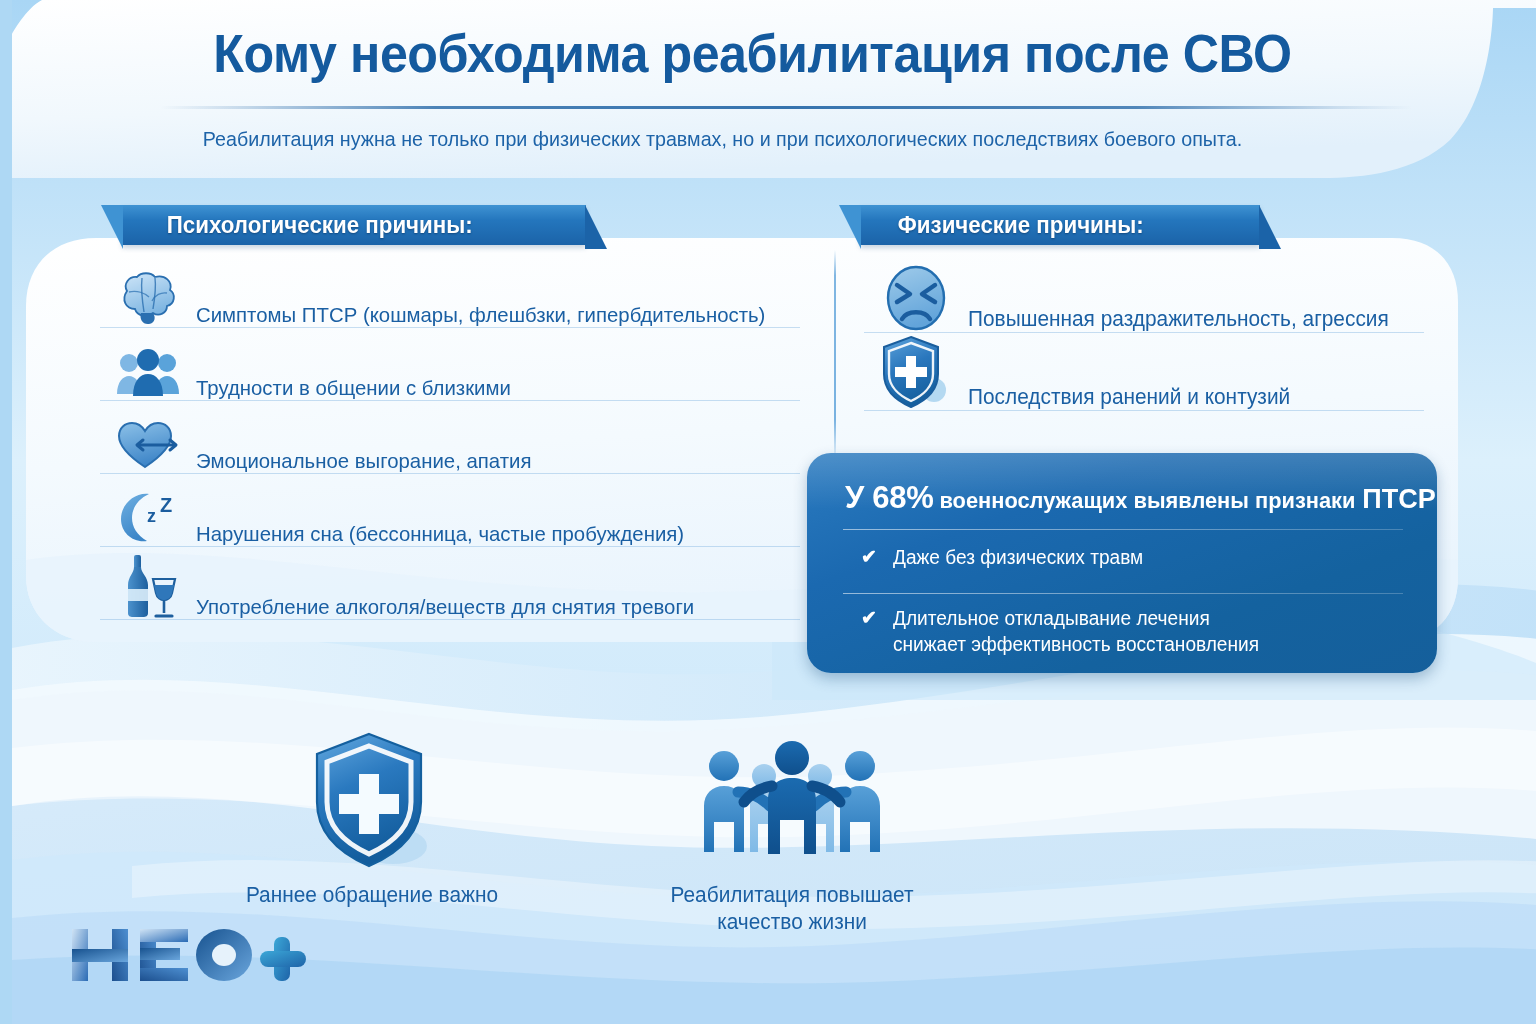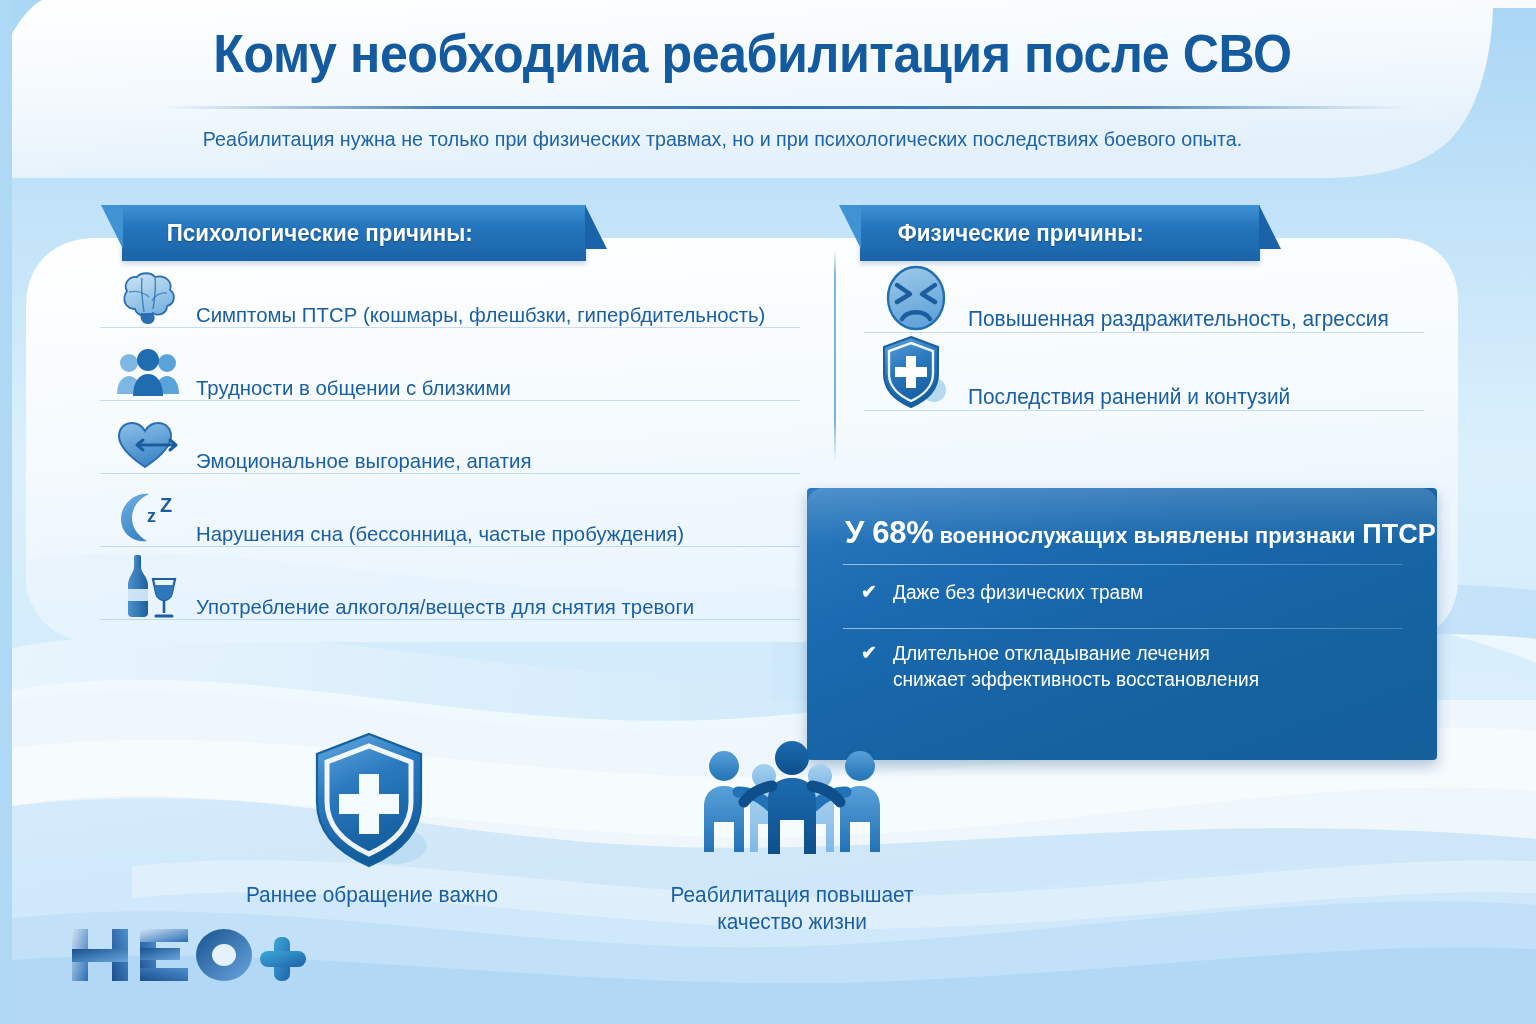--- a/index.html
+++ b/index.html
@@ -43,21 +43,21 @@
   }
   .subtitle{
     position:absolute; left:0; right:60px; top:127px;
     text-align:center;
     font-size:20.5px; color:#1d63a8; font-weight:500;
     transform:scaleX(.96);
   }
 
   
   .ribbon{
-    position:absolute; height:56px;
+    position:absolute; height:40px;
     background:linear-gradient(180deg,#3f93d3 0%,#2476bd 38%,#1b63a8 100%);
     display:flex; align-items:center;
     box-shadow:0 3px 5px rgba(20,70,120,.22);
   }
   .ribbon::after{
     content:""; position:absolute; right:-21px; top:0;
     border-top:44px solid transparent;
     border-left:22px solid #1b63a8;
   }
   .ribbon::before{
@@ -100,22 +100,22 @@
   #col-phys .row .txt{ font-size:21.5px; }
 
   
   .vdiv{
     position:absolute; left:822px; top:250px; width:2px; height:212px;
     background:linear-gradient(180deg, rgba(107,170,221,.0) 0%, rgba(107,170,221,.85) 12%, rgba(107,170,221,.9) 80%, rgba(107,170,221,0) 100%);
   }
 
   
   .stat-card{
-    position:absolute; left:795px; top:488px; width:630px; height:272px;
-    border-radius:4px;
+    position:absolute; left:795px; top:453px; width:630px; height:220px;
+    border-radius:24px;
     background:linear-gradient(160deg,#2b7bc0 0%, #1b69b0 30%, #14629f 70%, #155f9b 100%);
     box-shadow:0 6px 14px rgba(16,70,120,.30);
     overflow:hidden;
   }
   .stat-card .gloss{
     position:absolute; left:0; top:0; width:100%; height:56px;
     background:linear-gradient(180deg, rgba(255,255,255,.17), rgba(255,255,255,0));
     border-top-left-radius:16px; border-top-right-radius:16px;
   }
   .stat-head{

